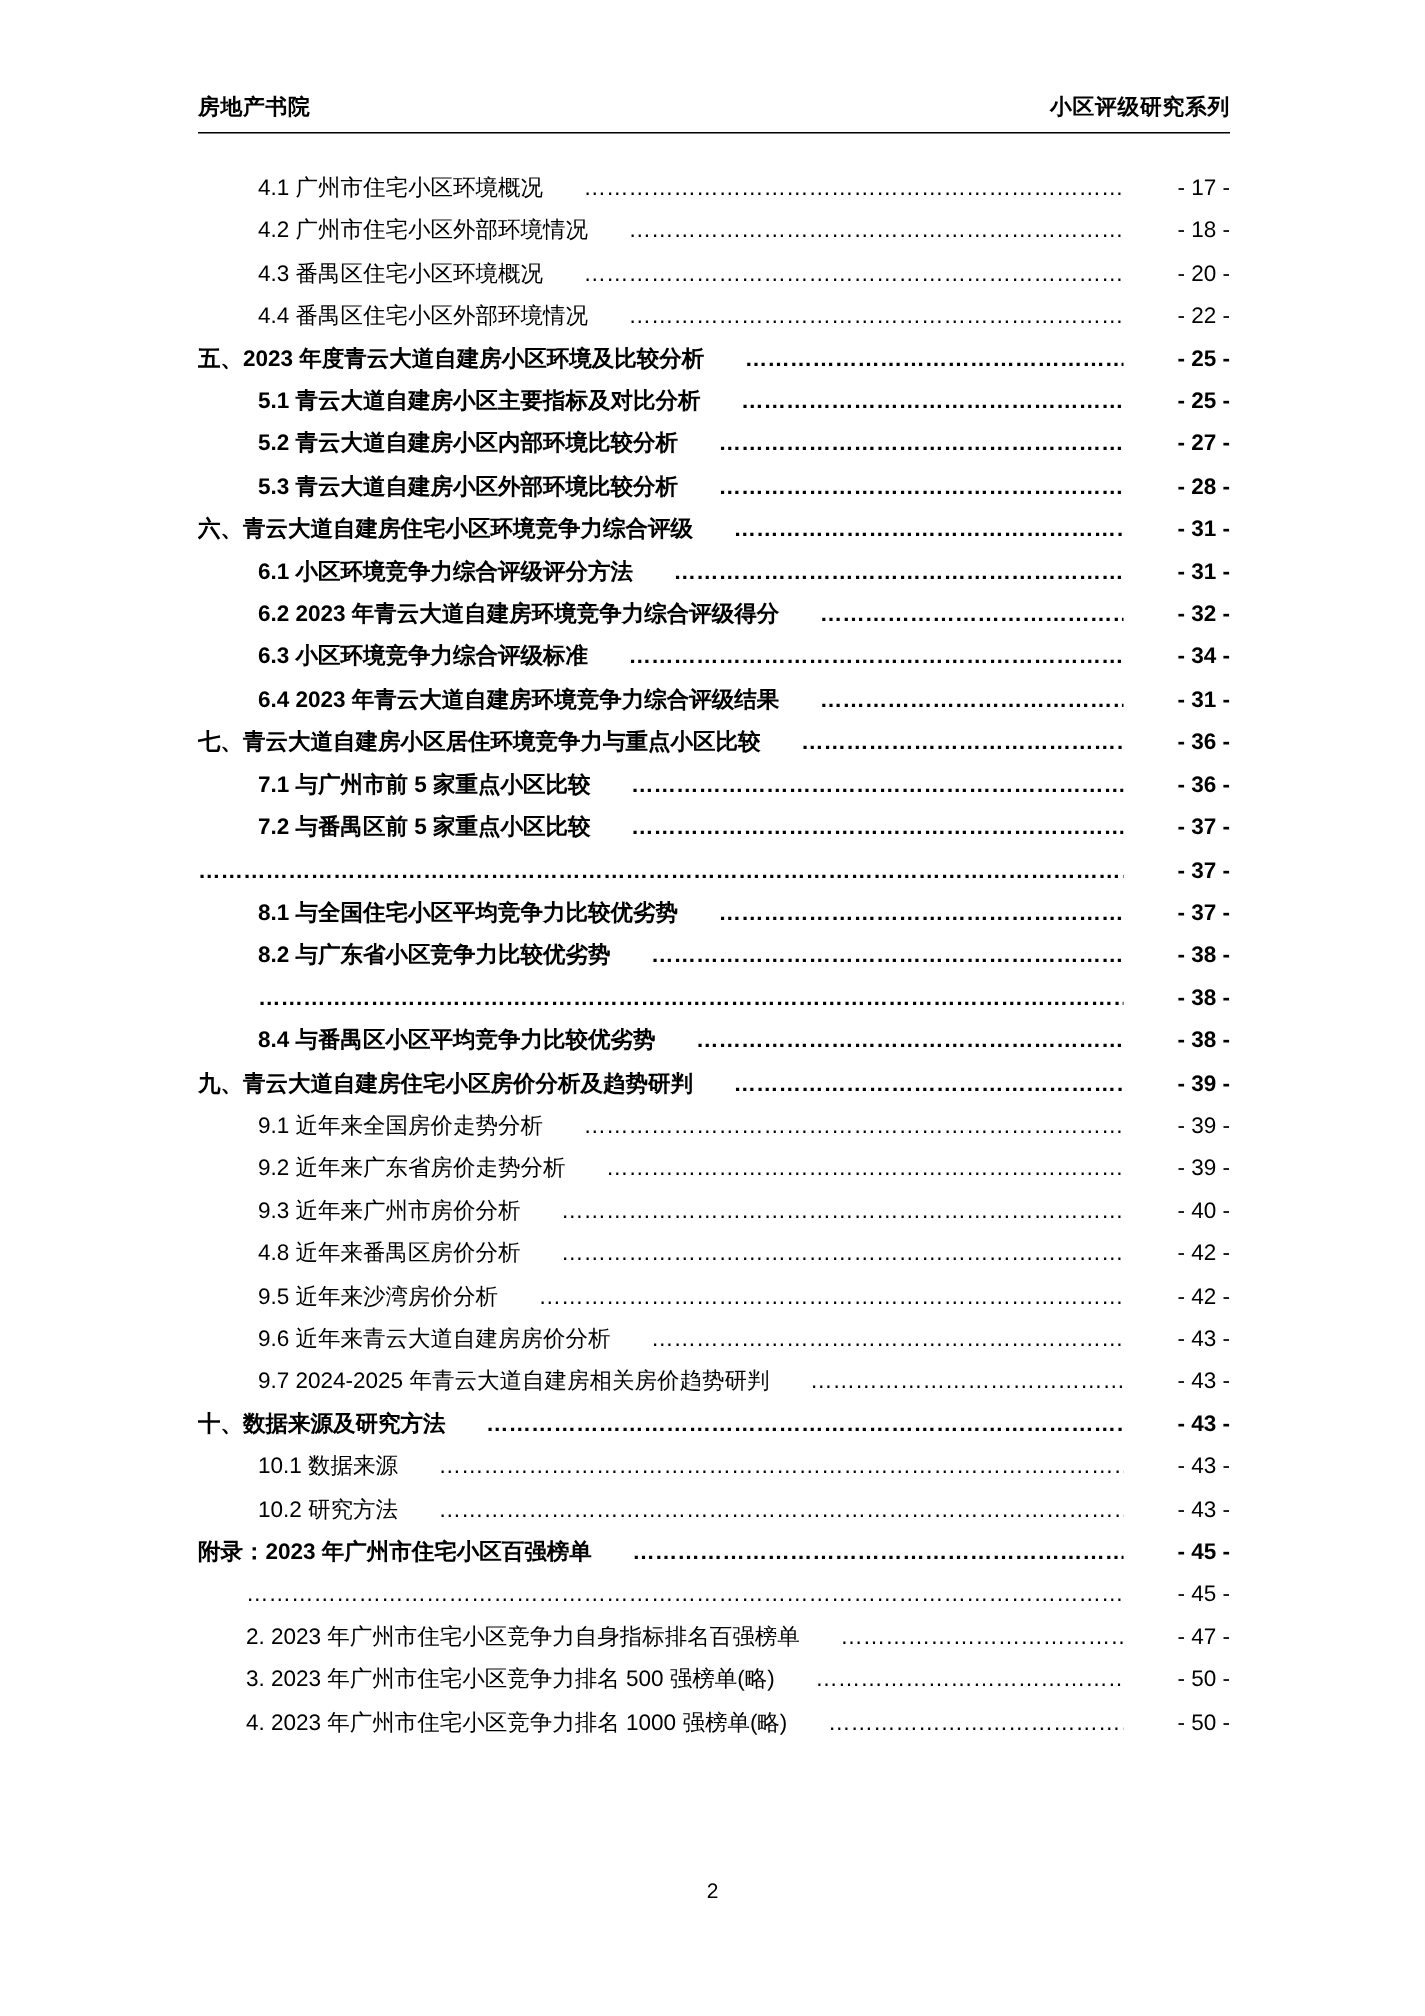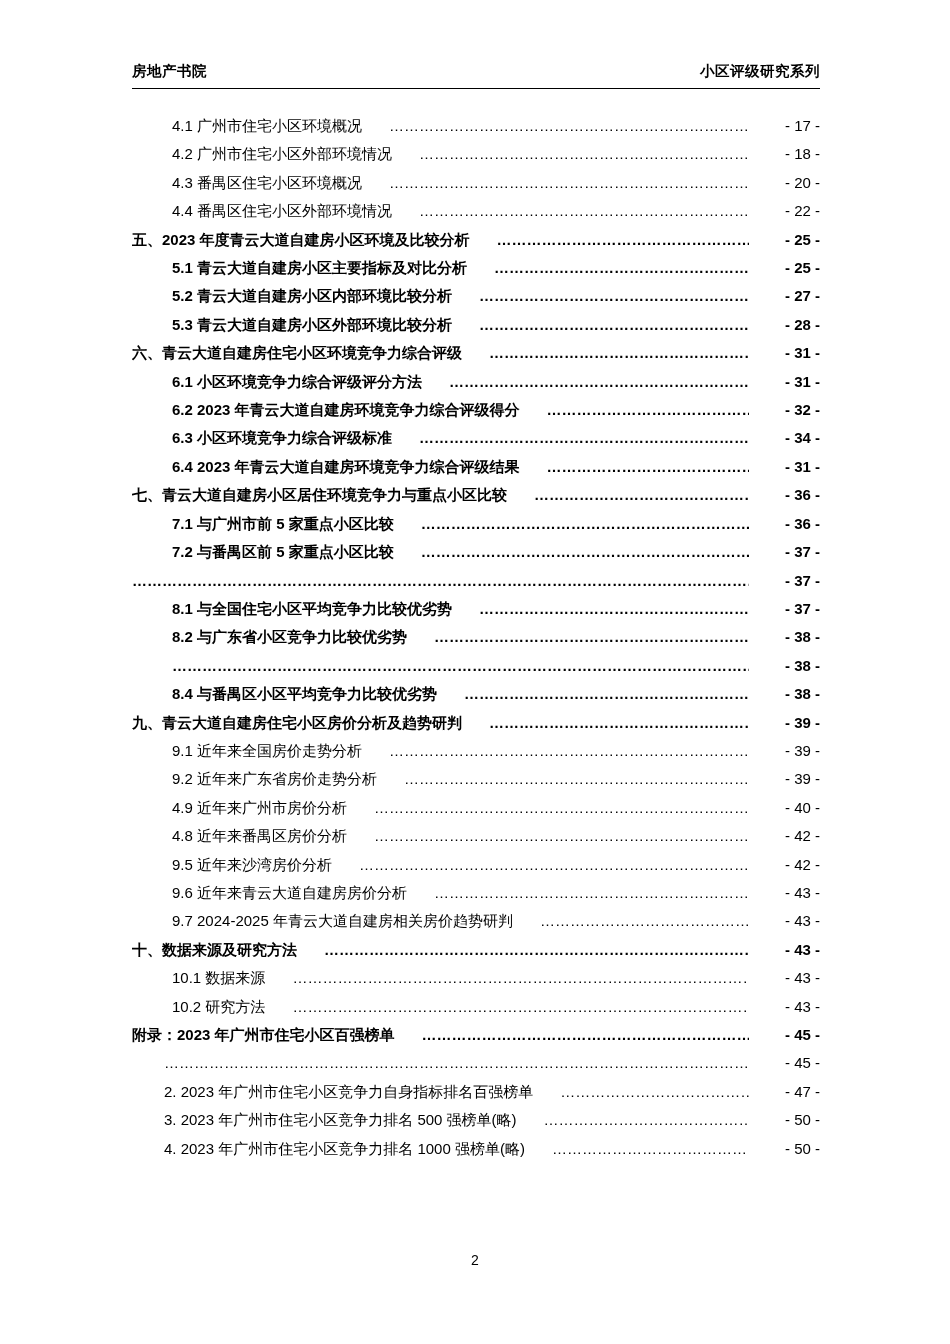--- a/index.html
+++ b/index.html
@@ -220,21 +220,21 @@
         <span class="lbl">9.1 近年来全国房价走势分析</span>
         <span class="leader">…………………………………………………………………………………………………………………………………</span>
         <span class="pg">- 39 -</span>
       </div>
       <div class="toc-row lvl2">
         <span class="lbl">9.2 近年来广东省房价走势分析</span>
         <span class="leader">…………………………………………………………………………………………………………………………………</span>
         <span class="pg">- 39 -</span>
       </div>
       <div class="toc-row lvl2">
-        <span class="lbl">4.9 近年来广州市房价分析</span>
+        <span class="lbl">9.3 近年来广州市房价分析</span>
         <span class="leader">…………………………………………………………………………………………………………………………………</span>
         <span class="pg">- 40 -</span>
       </div>
       <div class="toc-row lvl2">
         <span class="lbl">4.8 近年来番禺区房价分析</span>
         <span class="leader">…………………………………………………………………………………………………………………………………</span>
         <span class="pg">- 42 -</span>
       </div>
       <div class="toc-row lvl2">
         <span class="lbl">9.5 近年来沙湾房价分析</span>

